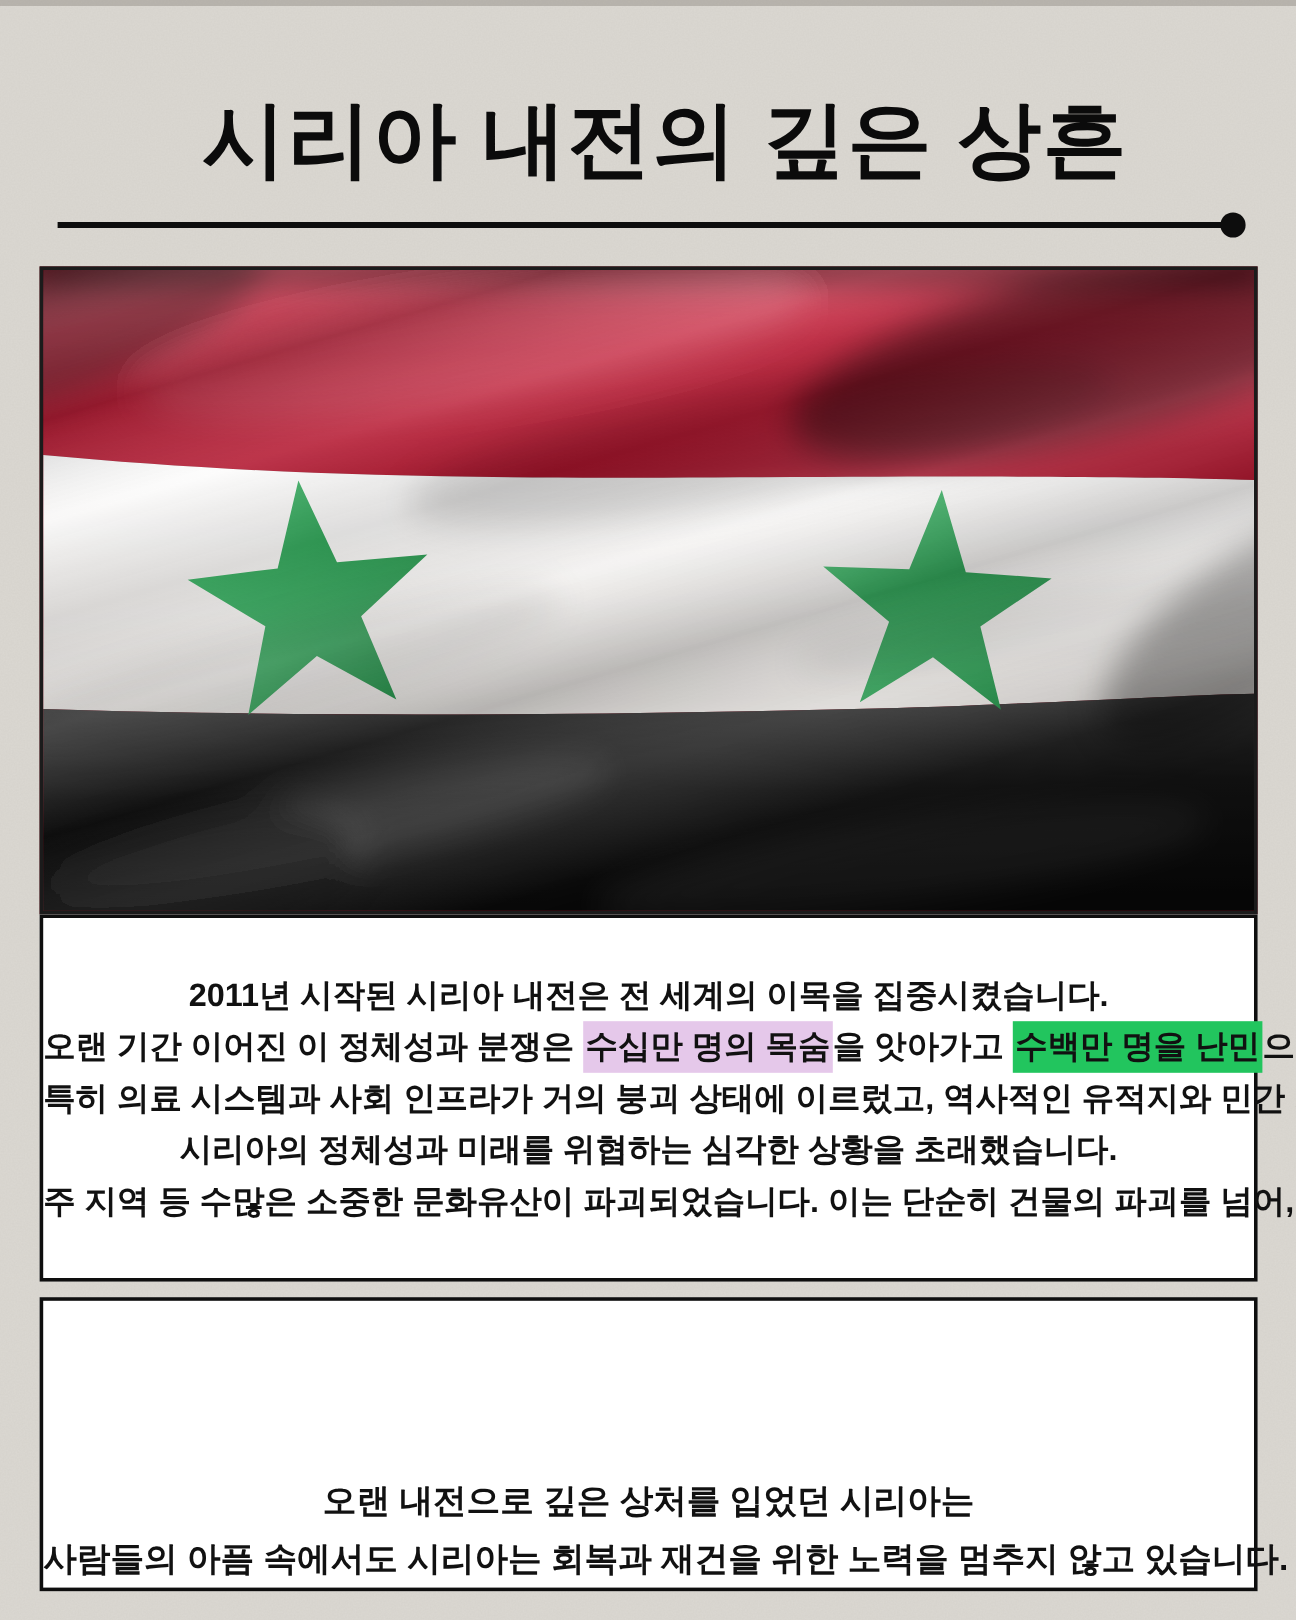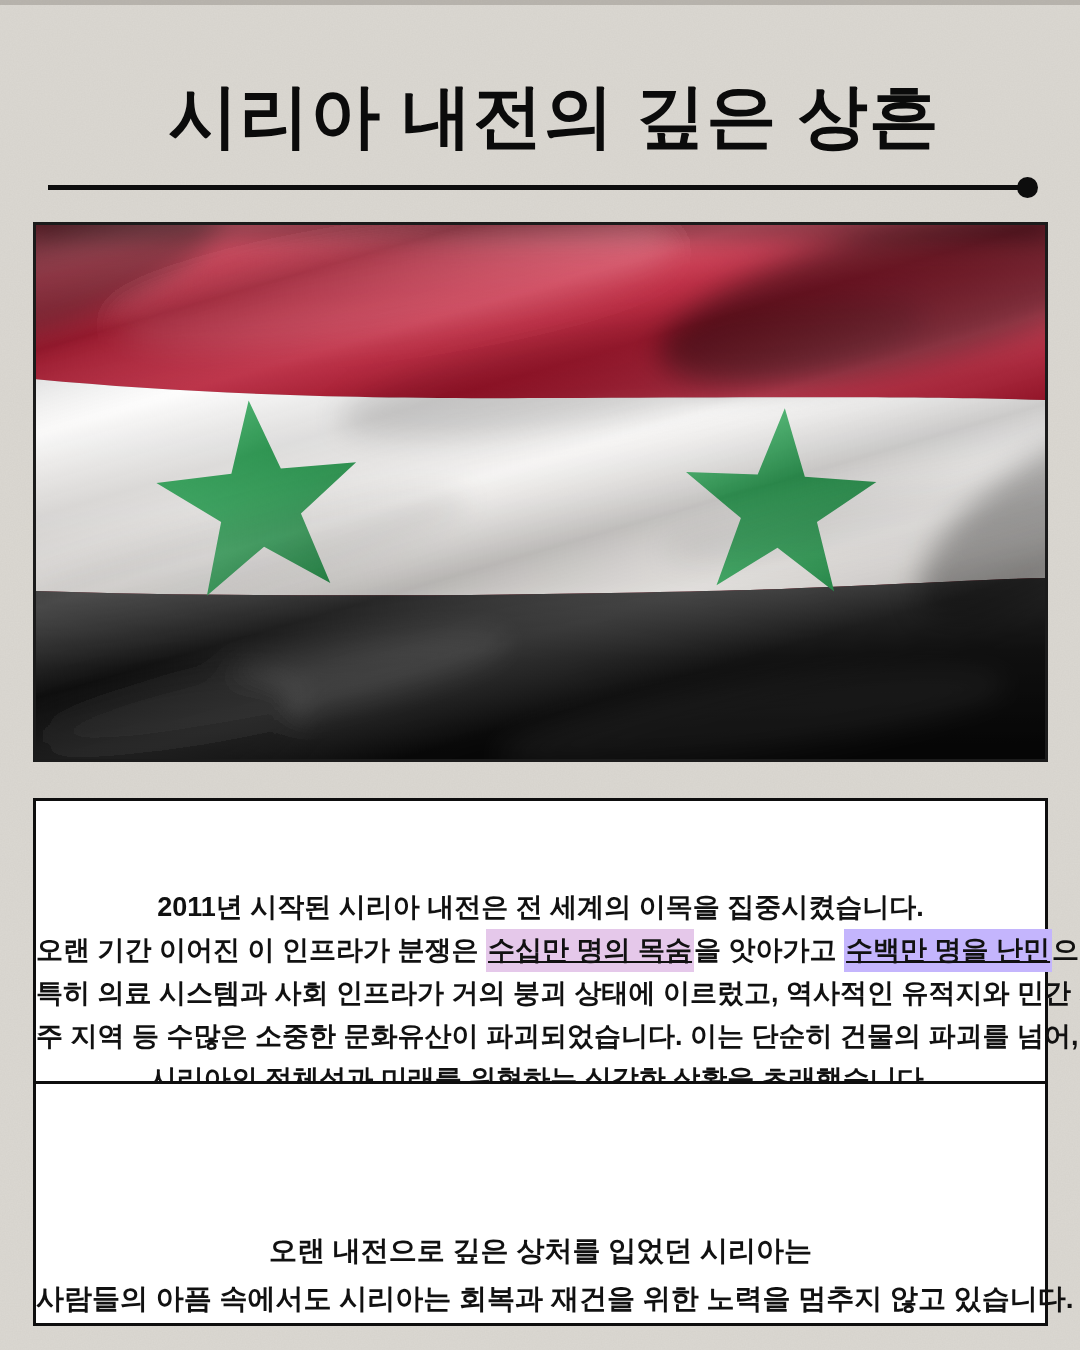--- a/index.html
+++ b/index.html
@@ -37,24 +37,24 @@
     position: absolute; top: 222px; left: 33px; width: 1015px; height: 540px;
     border: 3px solid #1b1b1b; background: #7a0f1f;
   }
   .flag-frame svg { display: block; width: 100%; height: 100%; }
   .info-box {
     position: absolute; left: 33px; width: 1015px;
     background: #ffffff; border: 3px solid #0e0e0e;
     display: flex; flex-direction: column; justify-content: center;
     text-align: center;
   }
-  .box1 { top: 798px; height: 306px; font-size: 27px; line-height: 43px; font-weight: 600; justify-content: flex-end; }
+  .box1 { top: 762px; height: 306px; font-size: 27px; line-height: 43px; font-weight: 600; }
   .box2 { top: 1081px; height: 245px; font-size: 28px; line-height: 48px; font-weight: 600; justify-content: flex-end; }
   .line { white-space: nowrap; }
-  .hl { padding: 6px 2px 7px 2px; text-decoration: underline; }
+  .hl { padding: 6px 2px 7px 2px; }
 </style>
 </head>
 <body>
 
 <svg class="bg-texture" xmlns="http://www.w3.org/2000/svg">
   <defs>
     <filter id="paperNoise" x="0" y="0" width="100%" height="100%">
       <feTurbulence type="fractalNoise" baseFrequency="0.75" numOctaves="3" seed="7" stitchTiles="stitch"></feTurbulence>
       <feColorMatrix type="matrix" values="0 0 0 0 0.36  0 0 0 0 0.34  0 0 0 0 0.30  0 0 0 0.10 0"></feColorMatrix>
     </filter>
@@ -129,22 +129,22 @@
       <ellipse cx="720" cy="500" rx="260" ry="34" fill="#fff" opacity="0.08" transform="rotate(-8 720 500)"></ellipse>
       <ellipse cx="55" cy="545" rx="220" ry="70" fill="#000" opacity="0.38" transform="rotate(-18 55 545)"></ellipse>
     </g>
 
     <rect width="1015" height="540" fill="url(#sheen)"></rect>
   </svg>
 </div>
 
 <div class="info-box box1">
   <p class="line"><span>2011년 시작된 시리아 내전은 전 세계의 이목을 집중시켰습니다.</span></p>
-  <p class="line"><span>오랜 기간 이어진 이 인프라가 분쟁은 </span><span class="hl" style="background-color: rgb(229, 200, 234);">수십만 명의 목숨</span><span>을 앗아가고 </span><span class="hl" style="background-color: #c4b5fd;">수백만 명을 난민</span><span>으로</span></p>
+  <p class="line"><span>오랜 기간 이어진 이 정체성과 분쟁은 </span><span class="hl" style="background-color: rgb(229, 200, 234);">수십만 명의 목숨</span><span>을 앗아가고 </span><span class="hl" style="background-color: #22c55e;">수백만 명을 난민</span><span>으로</span></p>
   <p class="line"><span>특히 의료 시스템과 사회 인프라가 거의 붕괴 상태에 이르렀고, 역사적인 유적지와 민간 거</span></p>
+  <p class="line"><span>시리아의 정체성과 미래를 위협하는 심각한 상황을 초래했습니다.</span></p>
   <p class="line"><span>주 지역 등 수많은 소중한 문화유산이 파괴되었습니다. 이는 단순히 건물의 파괴를 넘어,</span></p>
-  <p class="line"><span>시리아의 정체성과 미래를 위협하는 심각한 상황을 초래했습니다.</span></p>
 </div>
 
 <div class="info-box box2">
   <p class="line">오랜 내전으로 깊은 상처를 입었던 시리아는</p>
   <p class="line">사람들의 아픔 속에서도 시리아는 회복과 재건을 위한 노력을 멈추지 않고 있습니다.</p>
 </div>
 
 </body></html>

